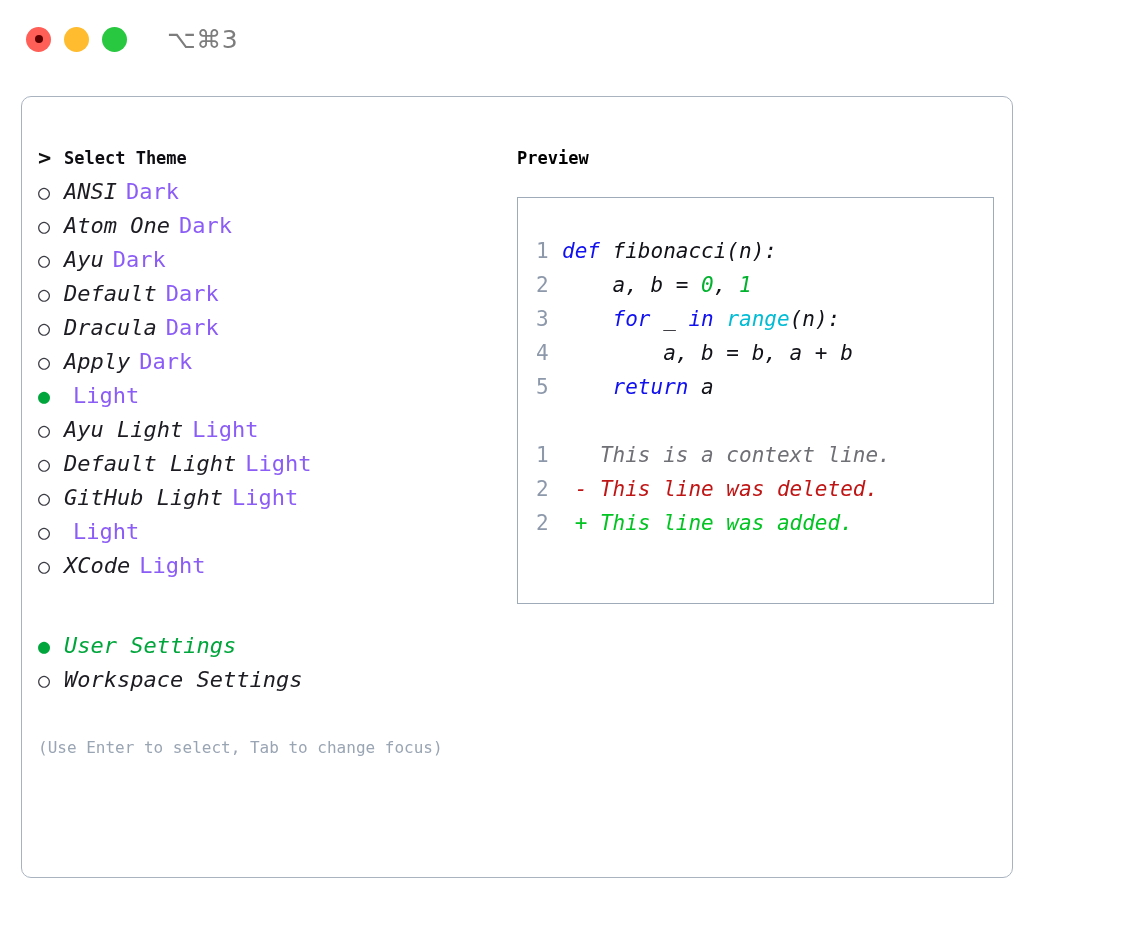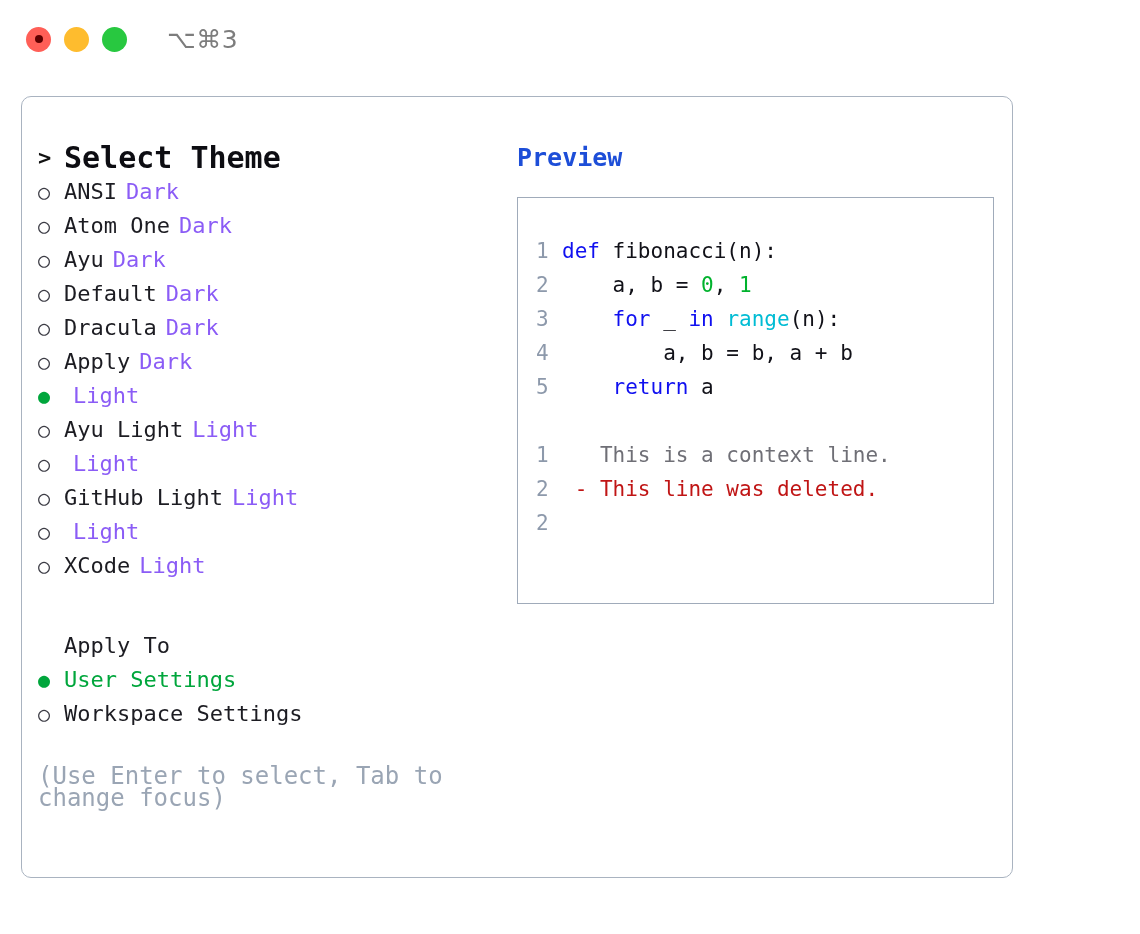--- a/index.html
+++ b/index.html
@@ -97,52 +97,52 @@
     font-size: 20px;
     text-align: left;
     color: #3b3b44;
   }
   .bullet.sel { color: #00a63c; }
   .bullet.caret {
     color: #111111;
     font-weight: bold;
     font-size: 22px;
   }
-  .label { color: #1c1c22; }
+  .label { color: #1c1c22; font-style: italic; }
   .label.sel { color: #00a63c; }
   .tag { color: #8b5cf6; }
   .gap { width: 9px; flex: none; }
 
   .heading {
-    font-size: 30px;
+    font-size: 17px;
     font-weight: bold;
     color: #0d0d12;
   }
   .section-head {
     font-size: 22px;
     color: #1c1c22;
     padding-left: 26px;
   }
 
   .spacer-block { height: 46px; }
 
   .hint {
     margin-top: 34px;
-    font-size: 24px;
-    line-height: 22px;
+    font-size: 16px;
+    line-height: 34px;
     color: #9aa5b4;
     width: 405px;
     white-space: normal;
   }
 
   
   .preview-title {
-    font-size: 25px;
+    font-size: 17px;
     font-weight: bold;
-    color: #1d4ed8;
+    color: #000000;
     height: 34px;
     line-height: 34px;
     padding-left: 9px;
   }
   .preview-box {
     margin-top: 22px;
     margin-left: 9px;
     width: 477px;
     height: 407px;
     border: 1.6px solid #a0abba;
@@ -156,21 +156,21 @@
     font-size: 21px;
     white-space: pre;
     display: flex;
   }
   .ln {
     width: 26px;
     flex: none;
     color: #8d99ab;
     text-align: left;
   }
-  .code-body { white-space: pre; }
+  .code-body { white-space: pre; font-style: italic; }
 
   .tok-kw  { color: #1010f0; }
   .tok-fn  { color: #00bcd4; }
   .tok-num { color: #00b22d; }
   .tok-txt { color: #111118; }
 
   .diff-block { margin-top: 34px; }
   .diff-ctx { color: #6f6f76; }
   .diff-del { color: #c01515; }
   .diff-add { color: #00c421; }
@@ -203,29 +203,28 @@
 
         <div id="theme-list">
             <div class="row"><span class="bullet">○</span><span class="label">ANSI</span><span class="gap"></span><span class="tag">Dark</span></div>
             <div class="row"><span class="bullet">○</span><span class="label">Atom One</span><span class="gap"></span><span class="tag">Dark</span></div>
             <div class="row"><span class="bullet">○</span><span class="label">Ayu</span><span class="gap"></span><span class="tag">Dark</span></div>
             <div class="row"><span class="bullet">○</span><span class="label">Default</span><span class="gap"></span><span class="tag">Dark</span></div>
             <div class="row"><span class="bullet">○</span><span class="label">Dracula</span><span class="gap"></span><span class="tag">Dark</span></div>
             <div class="row"><span class="bullet">○</span><span class="label">Apply</span><span class="gap"></span><span class="tag">Dark</span></div>
             <div class="row"><span class="bullet sel">●</span><span class="gap"></span><span class="tag">Light</span></div>
             <div class="row"><span class="bullet">○</span><span class="label">Ayu Light</span><span class="gap"></span><span class="tag">Light</span></div>
-            <div class="row"><span class="bullet">○</span><span class="gap"></span><span class="tag">Light</span></div>
+            <div class="row"><span class="bullet">○</span><span class="label">Default Light</span><span class="gap"></span><span class="tag">Light</span></div>
             <div class="row"><span class="bullet">○</span><span class="label">GitHub Light</span><span class="gap"></span><span class="tag">Light</span></div>
             <div class="row"><span class="bullet">○</span><span class="gap"></span><span class="tag">Light</span></div>
             <div class="row"><span class="bullet">○</span><span class="label">XCode</span><span class="gap"></span><span class="tag">Light</span></div>
           </div>
 
         <div class="spacer-block"></div>
 
-        <div class="row section-head">Apply To</div>
 
         <div id="apply-list">
             <div class="row"><span class="bullet sel">●</span><span class="label sel">User Settings</span></div>
             <div class="row"><span class="bullet">○</span><span class="label">Workspace Settings</span></div>
           </div>
 
         <div class="hint">(Use Enter to select, Tab to change focus)</div>
       </div>
 
       <div class="right-pane">
@@ -234,20 +233,20 @@
           <div id="code-block">
               <div class="code-line"><span class="ln">1</span><span class="code-body"><span class="tok-kw">def</span><span class="tok-txt"> fibonacci(n):</span></span></div>
               <div class="code-line"><span class="ln">2</span><span class="code-body"><span class="tok-txt">    a, b = </span><span class="tok-num">0</span><span class="tok-txt">, </span><span class="tok-num">1</span></span></div>
               <div class="code-line"><span class="ln">3</span><span class="code-body"><span class="tok-txt">    </span><span class="tok-kw">for</span><span class="tok-txt"> _ </span><span class="tok-kw">in</span><span class="tok-txt"> </span><span class="tok-fn">range</span><span class="tok-txt">(n):</span></span></div>
               <div class="code-line"><span class="ln">4</span><span class="code-body"><span class="tok-txt">        a, b = b, a + b</span></span></div>
               <div class="code-line"><span class="ln">5</span><span class="code-body"><span class="tok-txt">    </span><span class="tok-kw">return</span><span class="tok-txt"> a</span></span></div>
             </div>
           <div id="diff-block" class="diff-block">
               <div class="code-line"><span class="ln">1</span><span class="code-body diff-ctx">   This is a context line.</span></div>
               <div class="code-line"><span class="ln">2</span><span class="code-body diff-del"> - This line was deleted.</span></div>
-              <div class="code-line"><span class="ln">2</span></div>
+              <div class="code-line"><span class="ln">2</span><span class="code-body diff-add"> + This line was added.</span></div>
             </div>
         </div>
       </div>
 
     </div>
   </div>
 </div>
 
 </body></html>

